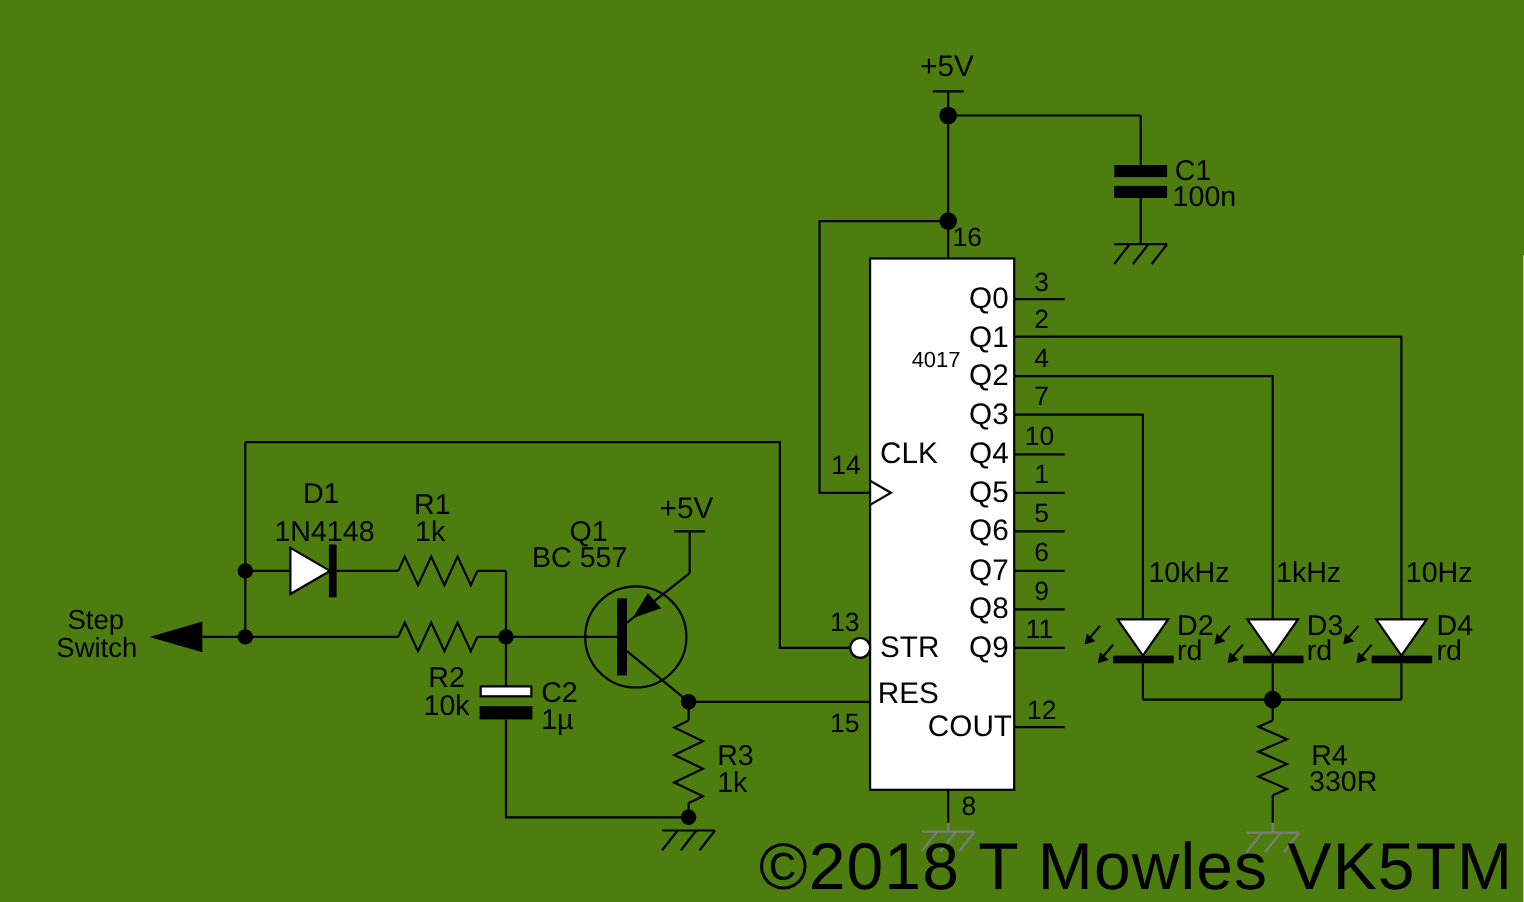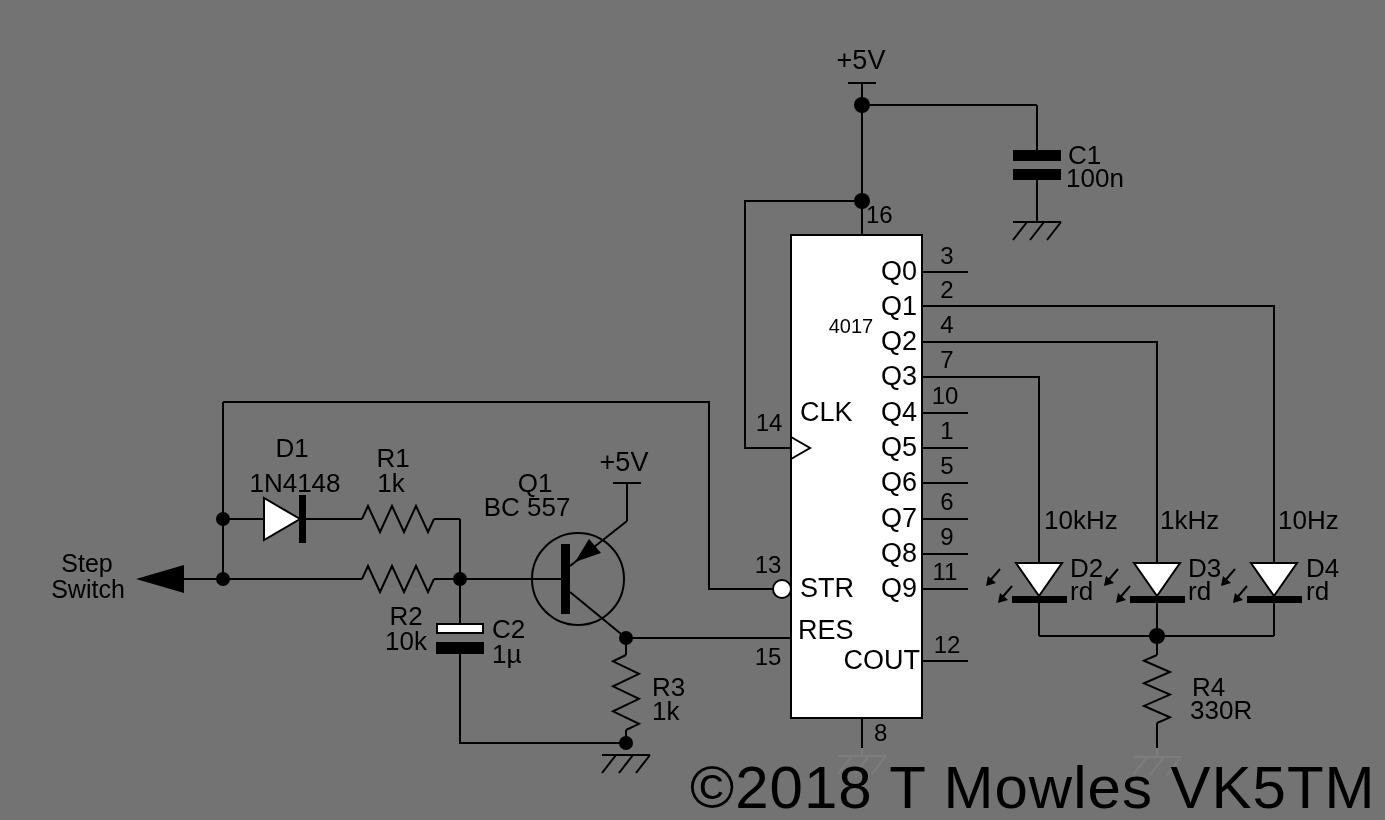--- a/index.html
+++ b/index.html
@@ -1,16 +1,16 @@
 <!DOCTYPE html>
 <html><head>
 <meta charset="utf-8">
 <style>
   html,body{margin:0;padding:0;background:#ffffff;}
-  .canvas{position:relative;width:1385px;height:820px;background:#737373;overflow:hidden;}
+  .canvas{position:relative;width:1385px;height:820px;background:#4d7c0f;overflow:hidden;}
   svg{display:block;}
   text{font-family:"Liberation Sans","DejaVu Sans",sans-serif;fill:#000000;}
   .lbl{font-size:26px;}
   .pin{font-size:24px;}
   .picname{font-size:27px;}
   .icpart{font-size:20px;}
   .rail{font-size:27px;}
   .io{font-size:25px;}
   .wm{font-size:60px;letter-spacing:1px;}
 </style>

